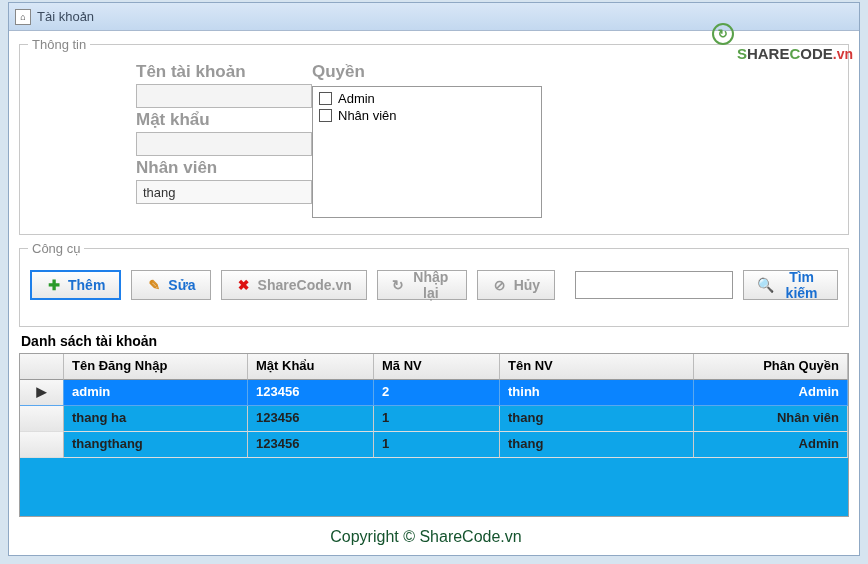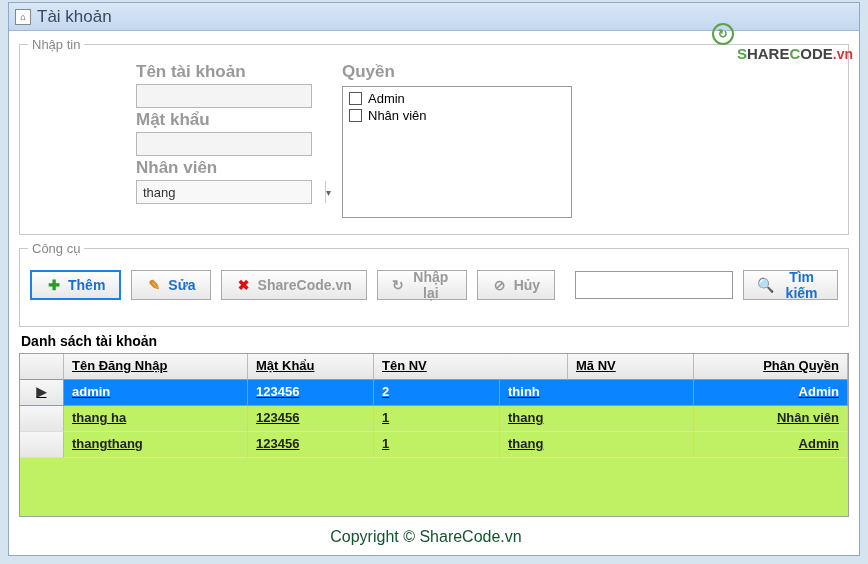--- a/index.html
+++ b/index.html
@@ -28,21 +28,21 @@
   position: relative;
 }
 .titlebar .app-icon {
   width: 16px; height: 16px;
   background: #fff;
   border: 1px solid #888;
   margin-right: 6px;
   display: flex; align-items: center; justify-content: center;
   font-size: 9px;
 }
-.titlebar .title { color: #3b4a5e; font-size: 17px; }
+.titlebar .title { color: #3b4a5e; font-size: 13px; }
 .brand {
   position: absolute;
   right: 6px; top: 2px;
   display: flex; align-items: center;
   gap: 3px;
 }
 .brand-icon {
   width: 22px; height: 22px;
   border: 2px solid #5aa14a;
   border-radius: 50%;
@@ -59,21 +59,21 @@
 fieldset {
   border: 1px solid #c8c8c8;
   padding: 8px 8px 16px 8px;
   margin-bottom: 6px;
 }
 legend {
   color: #888;
   font-size: 13px;
   padding: 0 4px;
 }
-.info-row { display: flex; gap: 30px; padding-left: 108px; }
+.info-row { display: flex; padding-left: 108px; }
 .info-col { display: flex; flex-direction: column; }
 .field-label {
   color: #999;
   font-size: 17px;
   font-weight: 600;
   margin-top: 2px;
 }
 .txt {
   width: 176px;
   height: 24px;
@@ -137,22 +137,21 @@
   width: 158px; height: 28px;
   border: 1px solid #999;
   background: #fff;
   padding: 2px 4px;
 }
 
 .section-title { font-weight: bold; font-size: 14px; margin: 2px 0 4px 2px; }
 
 .grid {
   border: 1px solid #a0a0a0;
-  background: #bef264;
-  text-decoration: underline;
+  background: #0ea5e9;
 }
 .grid-row { display: flex; height: 26px; }
 .grid-head .cell {
   background: linear-gradient(#f7f7f7, #e6e6e6);
   font-weight: bold;
   border-right: 1px solid #bbb;
   border-bottom: 1px solid #999;
 }
 .cell {
   padding: 4px 8px;
@@ -212,21 +211,21 @@
           <span class="g">C</span>
           <span class="d">ODE</span>
           <span class="r">.vn</span>
       </span>
     </div>
   </div>
 
   <div class="content">
 
     <fieldset>
-      <legend>Nhập tin</legend>
+      <legend>Thông tin</legend>
       <div class="info-row">
         <div class="info-col">
           <div class="field-label">Tên tài khoản</div>
           <input class="txt" style="">
           <div class="field-label">Mật khẩu</div>
           <input class="txt" style="">
           <div class="field-label">Nhân viên</div>
           <div class="combo">
             <input value="thang" style="">
             <div class="chev">▾</div>
@@ -280,22 +279,22 @@
       </div>
     </fieldset>
 
     <div class="section-title">Danh sách tài khoản</div>
 
     <div class="grid">
       <div class="grid-row grid-head">
         <div class="cell c0"></div>
         <div class="cell c1">Tên Đăng Nhập</div>
         <div class="cell c2">Mật Khẩu</div>
+        <div class="cell c3">Mã NV</div>
         <div class="cell c4">Tên NV</div>
-        <div class="cell c3">Mã NV</div>
         <div class="cell c5">Phân Quyền</div>
       </div>
       <div class="grid-body" id="grid-body">
           <div class="grid-row selected">
             <div class="cell c0">▶</div>
             <div class="cell c1">admin</div>
             <div class="cell c2">123456</div>
             <div class="cell c3">2</div>
             <div class="cell c4">thinh</div>
             <div class="cell c5">Admin</div>

